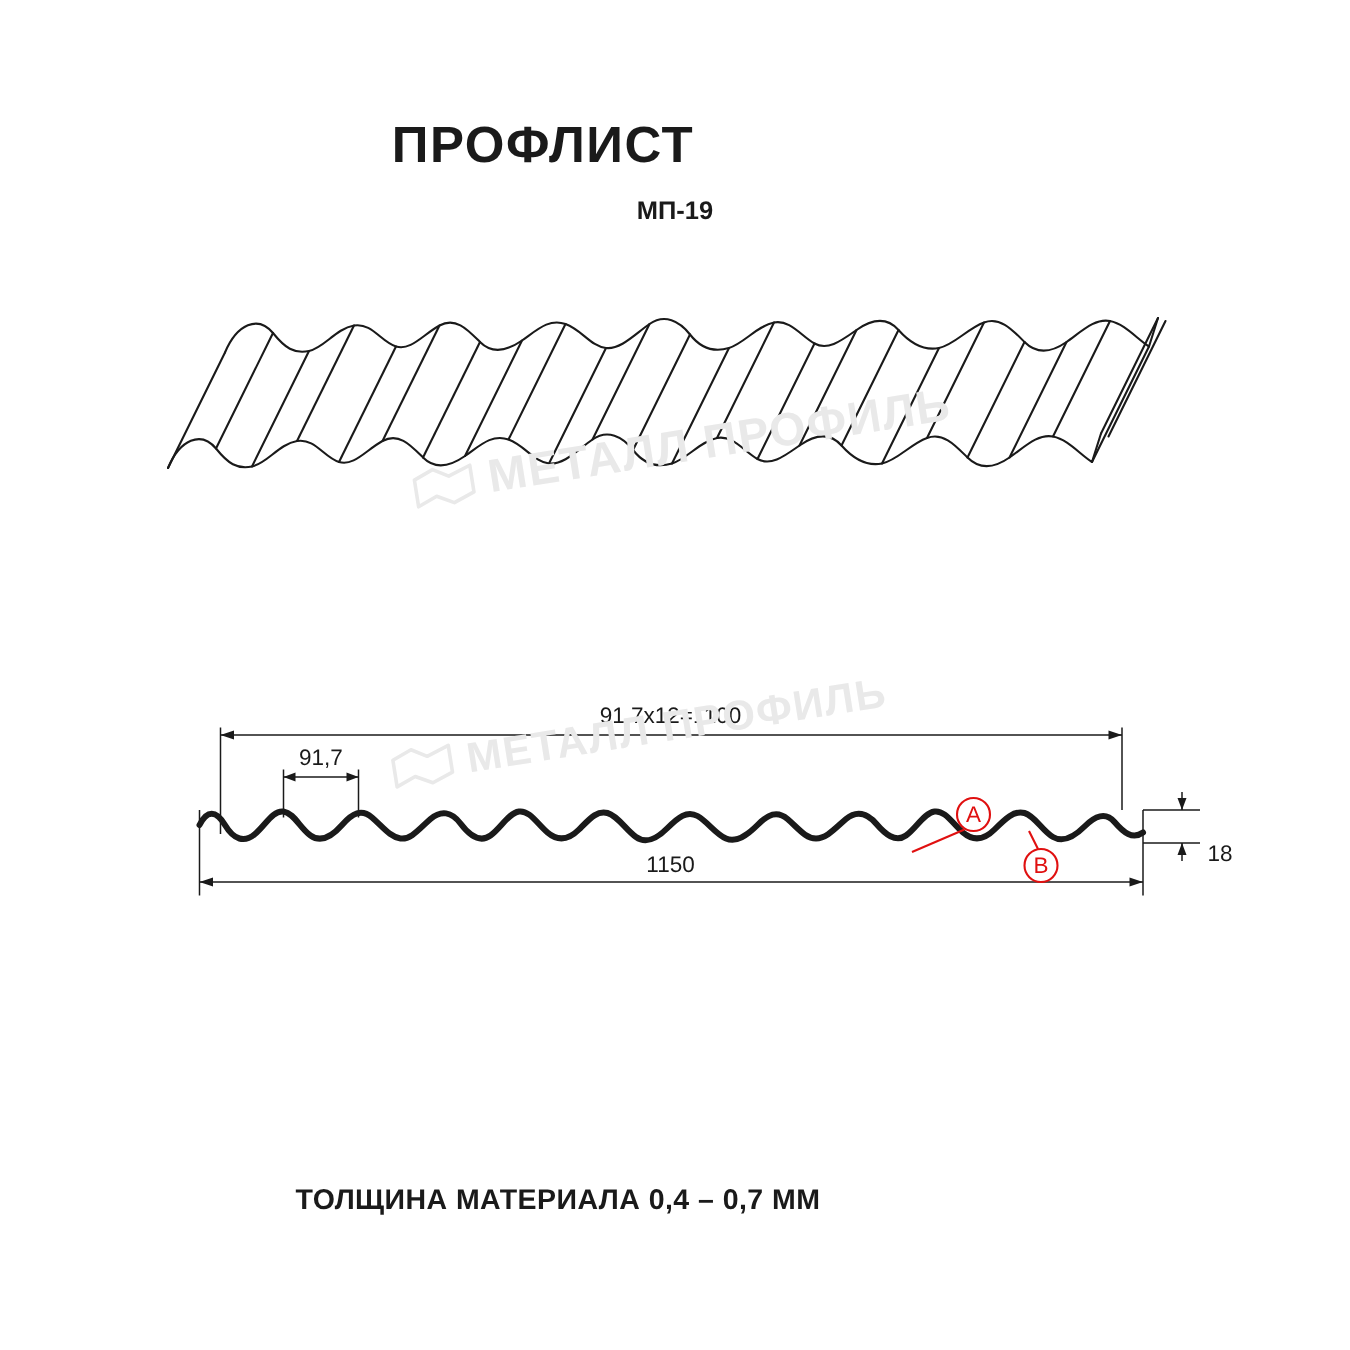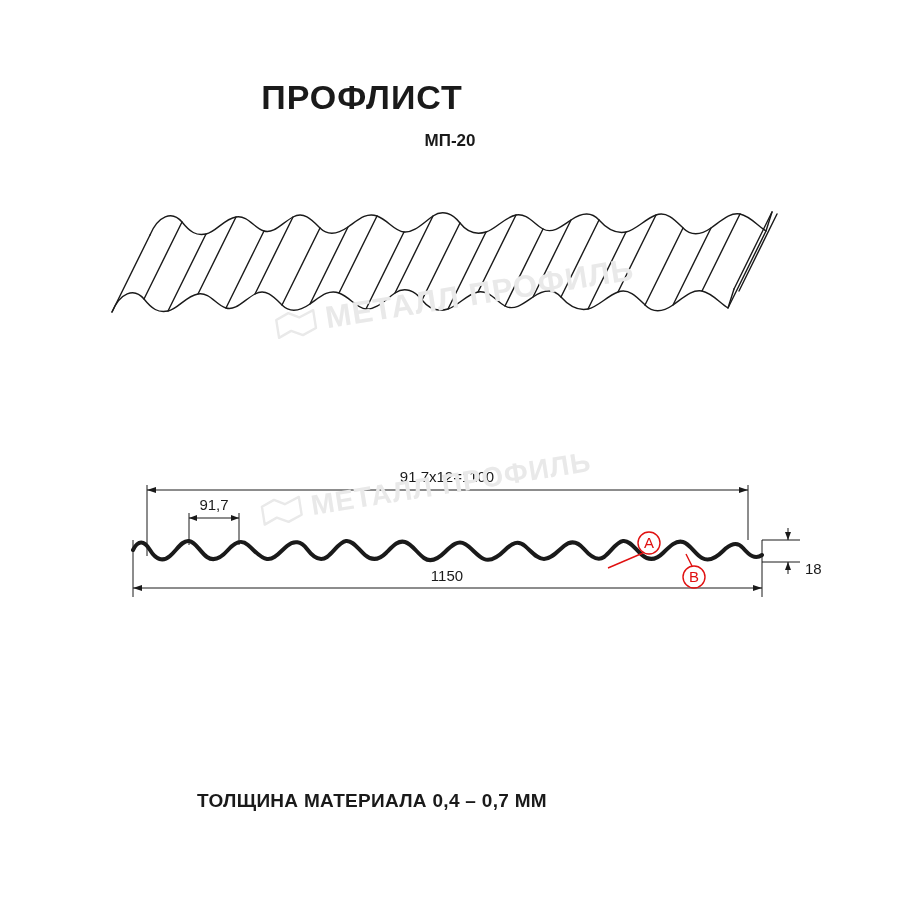--- a/index.html
+++ b/index.html
@@ -90,21 +90,21 @@
     vertical-align: -6px;
     margin-right: 8px;
   }
 </style>
 </head>
 <body>
 
 <div class="sheet">
 
   <div class="title">ПРОФЛИСТ</div>
-  <div class="subtitle">МП-20</div>
+  <div class="subtitle">МП-19</div>
 
   <svg class="diagram" width="900" height="900" viewBox="0 0 900 900">
     <g fill="none" stroke="#1a1a1a" stroke-width="1.4" stroke-linejoin="round" stroke-linecap="round">
 
       <path d="M150,235
                C158,216 172,210 182,222
                C190,232 196,236 206,234
                C216,232 224,219 236,217
                C248,215 254,228 264,231
                C274,234 282,223 293,217

